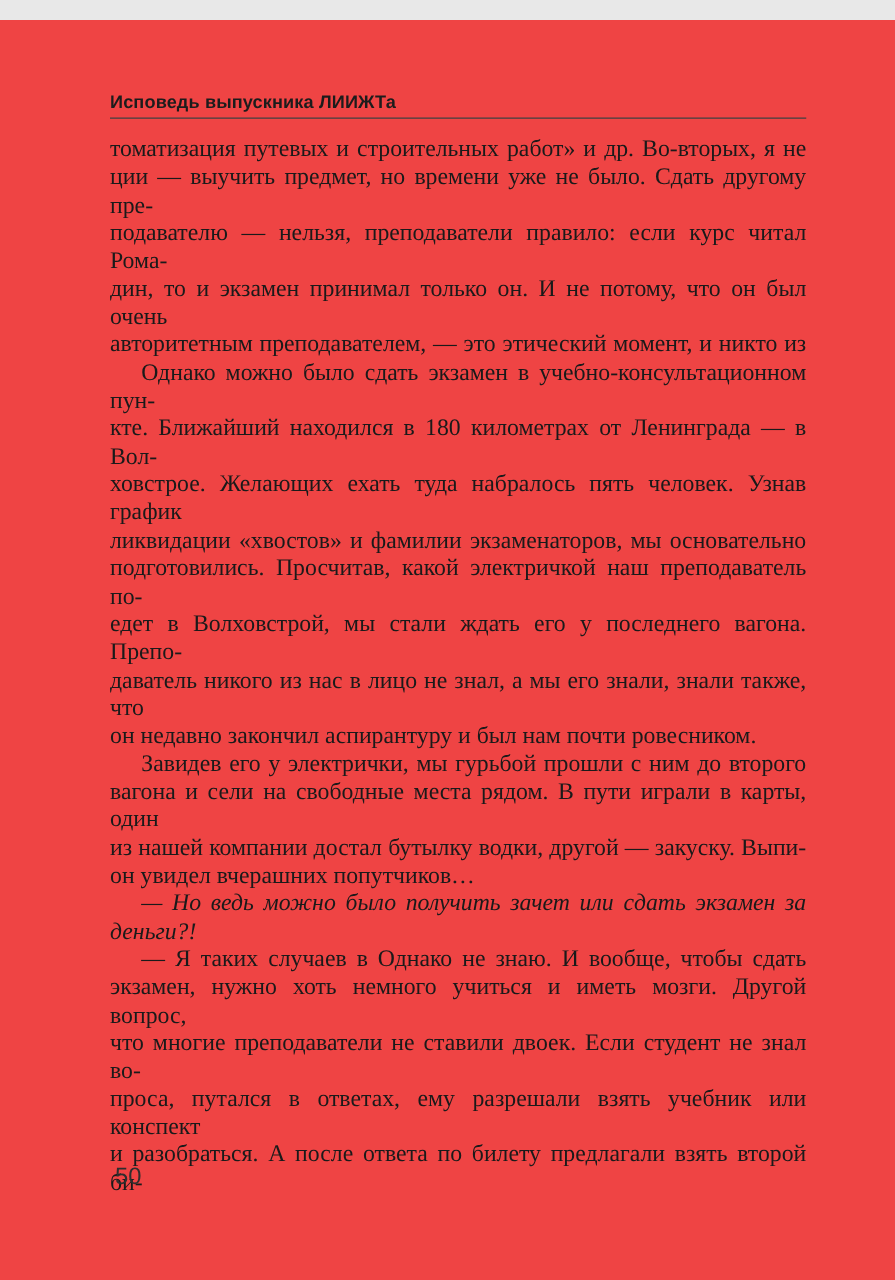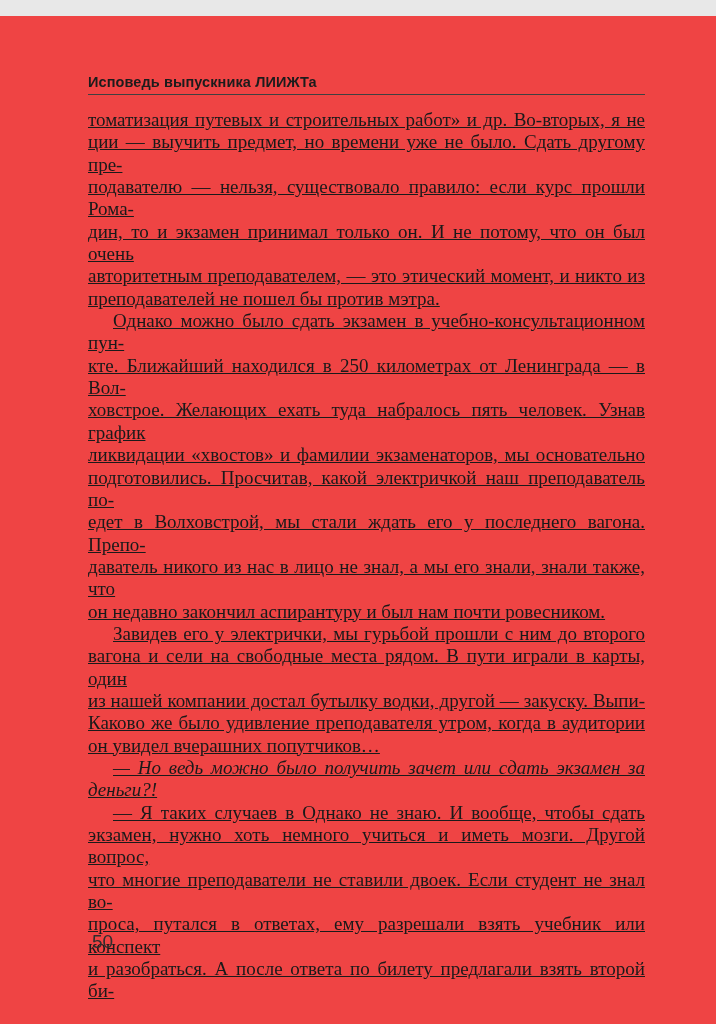--- a/index.html
+++ b/index.html
@@ -36,21 +36,20 @@
     position: absolute;
     left: 88px;
     top: 93px;
     width: 557px;
     font-size: 19px;
     line-height: 22.35px;
     text-align: justify;
   }
   .ln {
     white-space: normal;
-    text-decoration: underline;
   }
   
   .ln.j {
     text-align: justify;
     text-align-last: justify;
   }
   
   .ln.last {
     text-align: left;
     text-align-last: left;
@@ -79,42 +78,40 @@
 
   <div class="running-header">
     <span>Исповедь выпускника ЛИИЖТа</span>
   </div>
 
   <div class="body-text">
 
     <div>
       <div class="ln j">томатизация путевых и строительных работ» и др. Во-вторых, я не</div>
       <div class="ln j">ции — выучить предмет, но времени уже не было. Сдать другому пре-</div>
-      <div class="ln j">подавателю — нельзя, существовало правило: если курс прошли Рома-</div>
+      <div class="ln j">подавателю — нельзя, преподаватели правило: если курс читал Рома-</div>
       <div class="ln j">дин, то и экзамен принимал только он. И не потому, что он был очень</div>
       <div class="ln j">авторитетным преподавателем, — это этический момент, и никто из</div>
-      <div class="ln last">преподавателей не пошел бы против мэтра.</div>
     </div>
 
     <div>
       <div class="ln j ind">Однако можно было сдать экзамен в учебно-консультационном пун-</div>
-      <div class="ln j">кте. Ближайший находился в 250 километрах от Ленинграда — в Вол-</div>
+      <div class="ln j">кте. Ближайший находился в 180 километрах от Ленинграда — в Вол-</div>
       <div class="ln j">ховстрое. Желающих ехать туда набралось пять человек. Узнав график</div>
       <div class="ln j">ликвидации «хвостов» и фамилии экзаменаторов, мы основательно</div>
       <div class="ln j">подготовились. Просчитав, какой электричкой наш преподаватель по-</div>
       <div class="ln j">едет в Волховстрой, мы стали ждать его у последнего вагона. Препо-</div>
       <div class="ln j">даватель никого из нас в лицо не знал, а мы его знали, знали также, что</div>
       <div class="ln last">он недавно закончил аспирантуру и был нам почти ровесником.</div>
     </div>
 
     <div>
       <div class="ln j ind">Завидев его у электрички, мы гурьбой прошли с ним до второго</div>
       <div class="ln j">вагона и сели на свободные места рядом. В пути играли в карты, один</div>
       <div class="ln j">из нашей компании достал бутылку водки, другой — закуску. Выпи-</div>
-      <div class="ln j">Каково же было удивление преподавателя утром, когда в аудитории</div>
       <div class="ln last">он увидел вчерашних попутчиков…</div>
     </div>
 
     <div>
       <div class="ln j ind it">— Но ведь можно было получить зачет или сдать экзамен за</div>
       <div class="ln last it">деньги?!</div>
     </div>
 
     <div>
       <div class="ln j ind">— Я таких случаев в Однако не знаю. И вообще, чтобы сдать</div>

